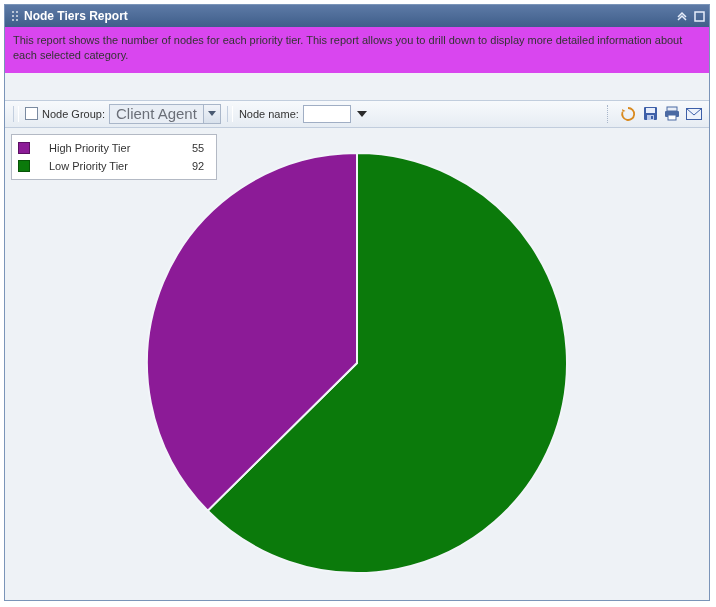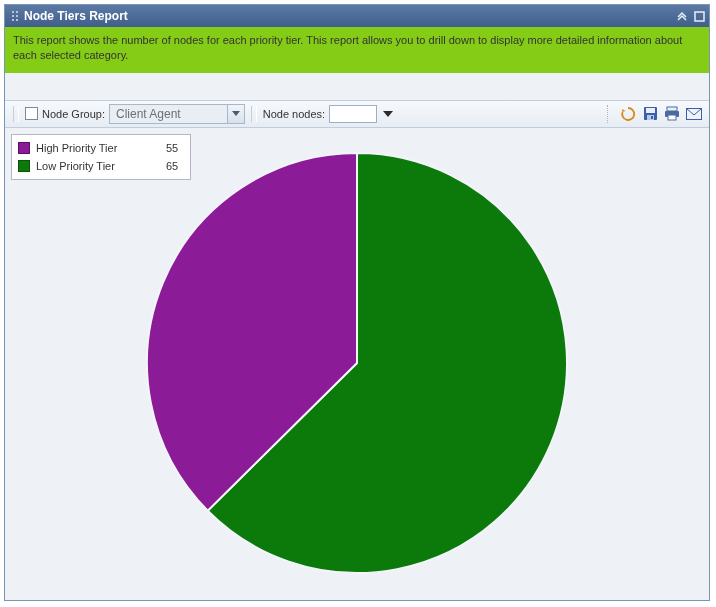--- a/index.html
+++ b/index.html
@@ -52,21 +52,21 @@
     display: flex;
     gap: 6px;
     align-items: center;
   }
   .title-controls svg { display:block; }
   .desc {
     padding: 6px 8px 10px;
     font-size: 11px;
     color: #333;
     line-height: 1.35;
-    background:#84cc16;
+    background:#d946ef;
   }
   .toolbar {
     height: 26px;
     background: linear-gradient(#f7f9fc, #e6ecf3);
     border-top: 1px solid #c1cddd;
     border-bottom: 1px solid #c1cddd;
     display: flex;
     align-items: center;
     padding: 0 6px;
     gap: 4px;
@@ -90,23 +90,22 @@
     background: #fff;
     box-sizing: border-box;
     display:inline-block;
   }
   .select {
     display: inline-flex;
     align-items: center;
     border: 1px solid #a9b6c9;
     background: #e9eef5;
     height: 18px;
-    font-size: 12px;
+    font-size: 15px;
     color: #6b6f78;
-    gap: 40px;
   }
   .select .select-text {
     padding: 0 6px;
   }
   .select .select-btn {
     width: 16px;
     height: 100%;
     background: linear-gradient(#f1f4f9, #d8e1ec);
     border-left:1px solid #a9b6c9;
     display:flex;align-items:center;justify-content:center;
@@ -147,21 +146,21 @@
     top: 6px;
     left: 6px;
     background: #fff;
     border: 1px solid #b3b9c4;
     padding: 4px 6px;
     font-size: 11px;
   }
   .legend-row {
     display: flex;
     align-items: center;
-    gap: 6px;
+    gap: 19px;
     height: 18px;
   }
   .legend-swatch {
     width: 12px;
     height: 12px;
     border:1px solid #333;
     box-sizing:border-box;
   }
   .legend-label {
     width: 124px;
@@ -210,21 +209,21 @@
     <label>Node Group:</label>
     <span class="select">
       <span class="select-text">Client Agent</span>
       <span class="select-btn">
         <svg width="8" height="6" viewBox="0 0 8 6">
             <path d="M0 0 L8 0 L4 5 Z" fill="#4a5a72"></path>
           </svg>
       </span>
     </span>
     <span class="sep"></span>
-    <label>Node nodes:</label>
+    <label>Node name:</label>
     <input class="node-name-input" type="text" value="" style="">
     <span class="combo-arrow">
       <svg width="10" height="6" viewBox="0 0 10 6">
           <path d="M0 0 L10 0 L5 6 Z" fill="#2b2b2b"></path>
         </svg>
     </span>
 
     <span class="spacer"></span>
 
     <span class="toolbar-dotted"></span>
@@ -260,21 +259,21 @@
   <div class="chart-area">
     <div class="legend">
       <div class="legend-row">
         <span class="legend-swatch" style="background:#8c1b97;border-color:#5b0f63"></span>
         <span class="legend-label">High Priority Tier</span>
         <span class="legend-value">55</span>
       </div>
       <div class="legend-row">
         <span class="legend-swatch" style="background:#0b7a0b;border-color:#075407"></span>
         <span class="legend-label">Low Priority Tier</span>
-        <span class="legend-value">65</span>
+        <span class="legend-value">92</span>
       </div>
     </div>
 
     <div class="pie-wrap">
       <svg id="pie-svg" width="430" height="430" viewBox="-215 -215 430 430">
           <path d="M 0 0 L 0.00 -210.00 A 210 210 0 1 1 -149.28 147.70 Z" fill="#0b7a0b" stroke="#f2f5f9" stroke-width="2"></path>
           <path d="M 0 0 L -149.28 147.70 A 210 210 0 0 1 -0.00 -210.00 Z" fill="#8c1b97" stroke="#f2f5f9" stroke-width="2"></path>
         </svg>
     </div>
   </div>

